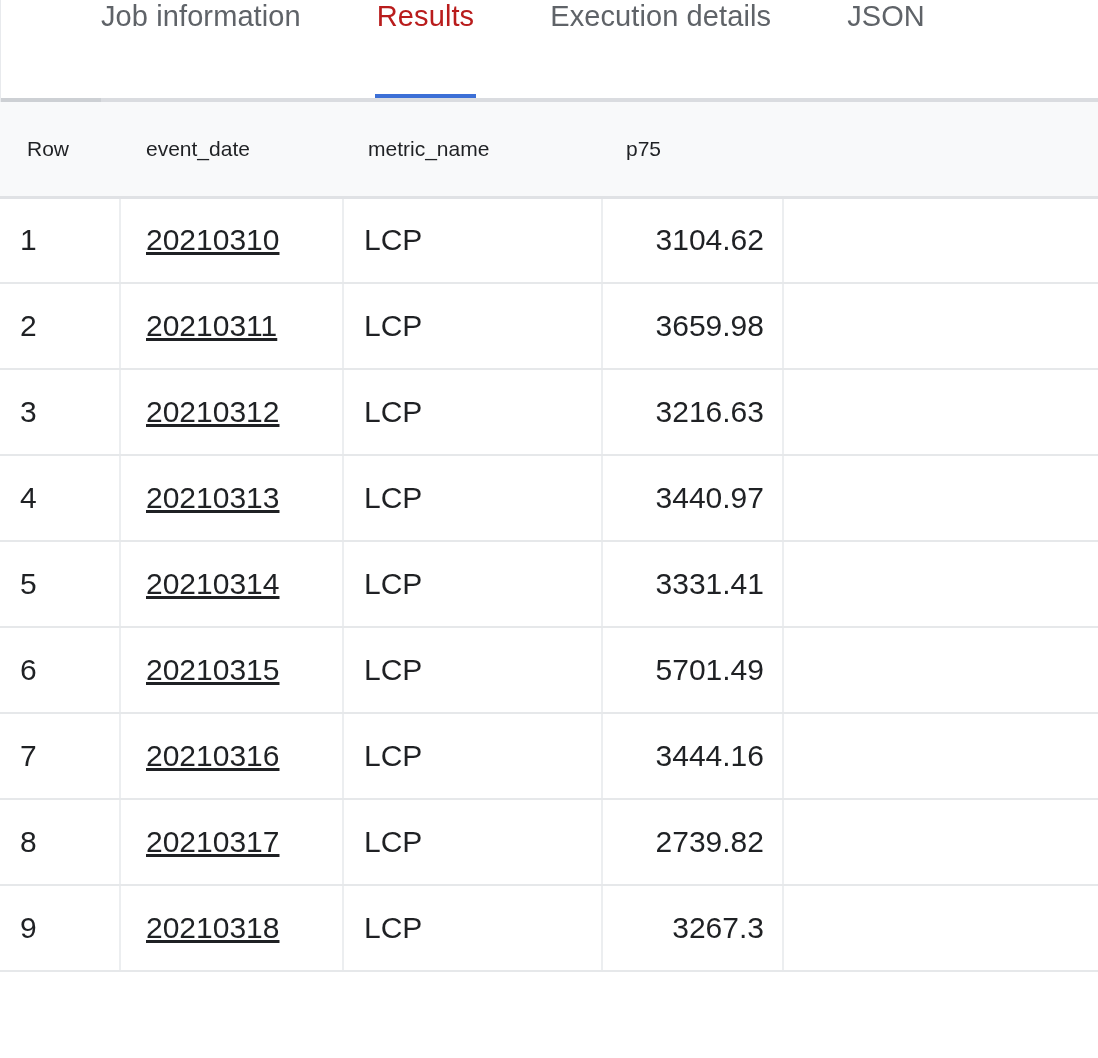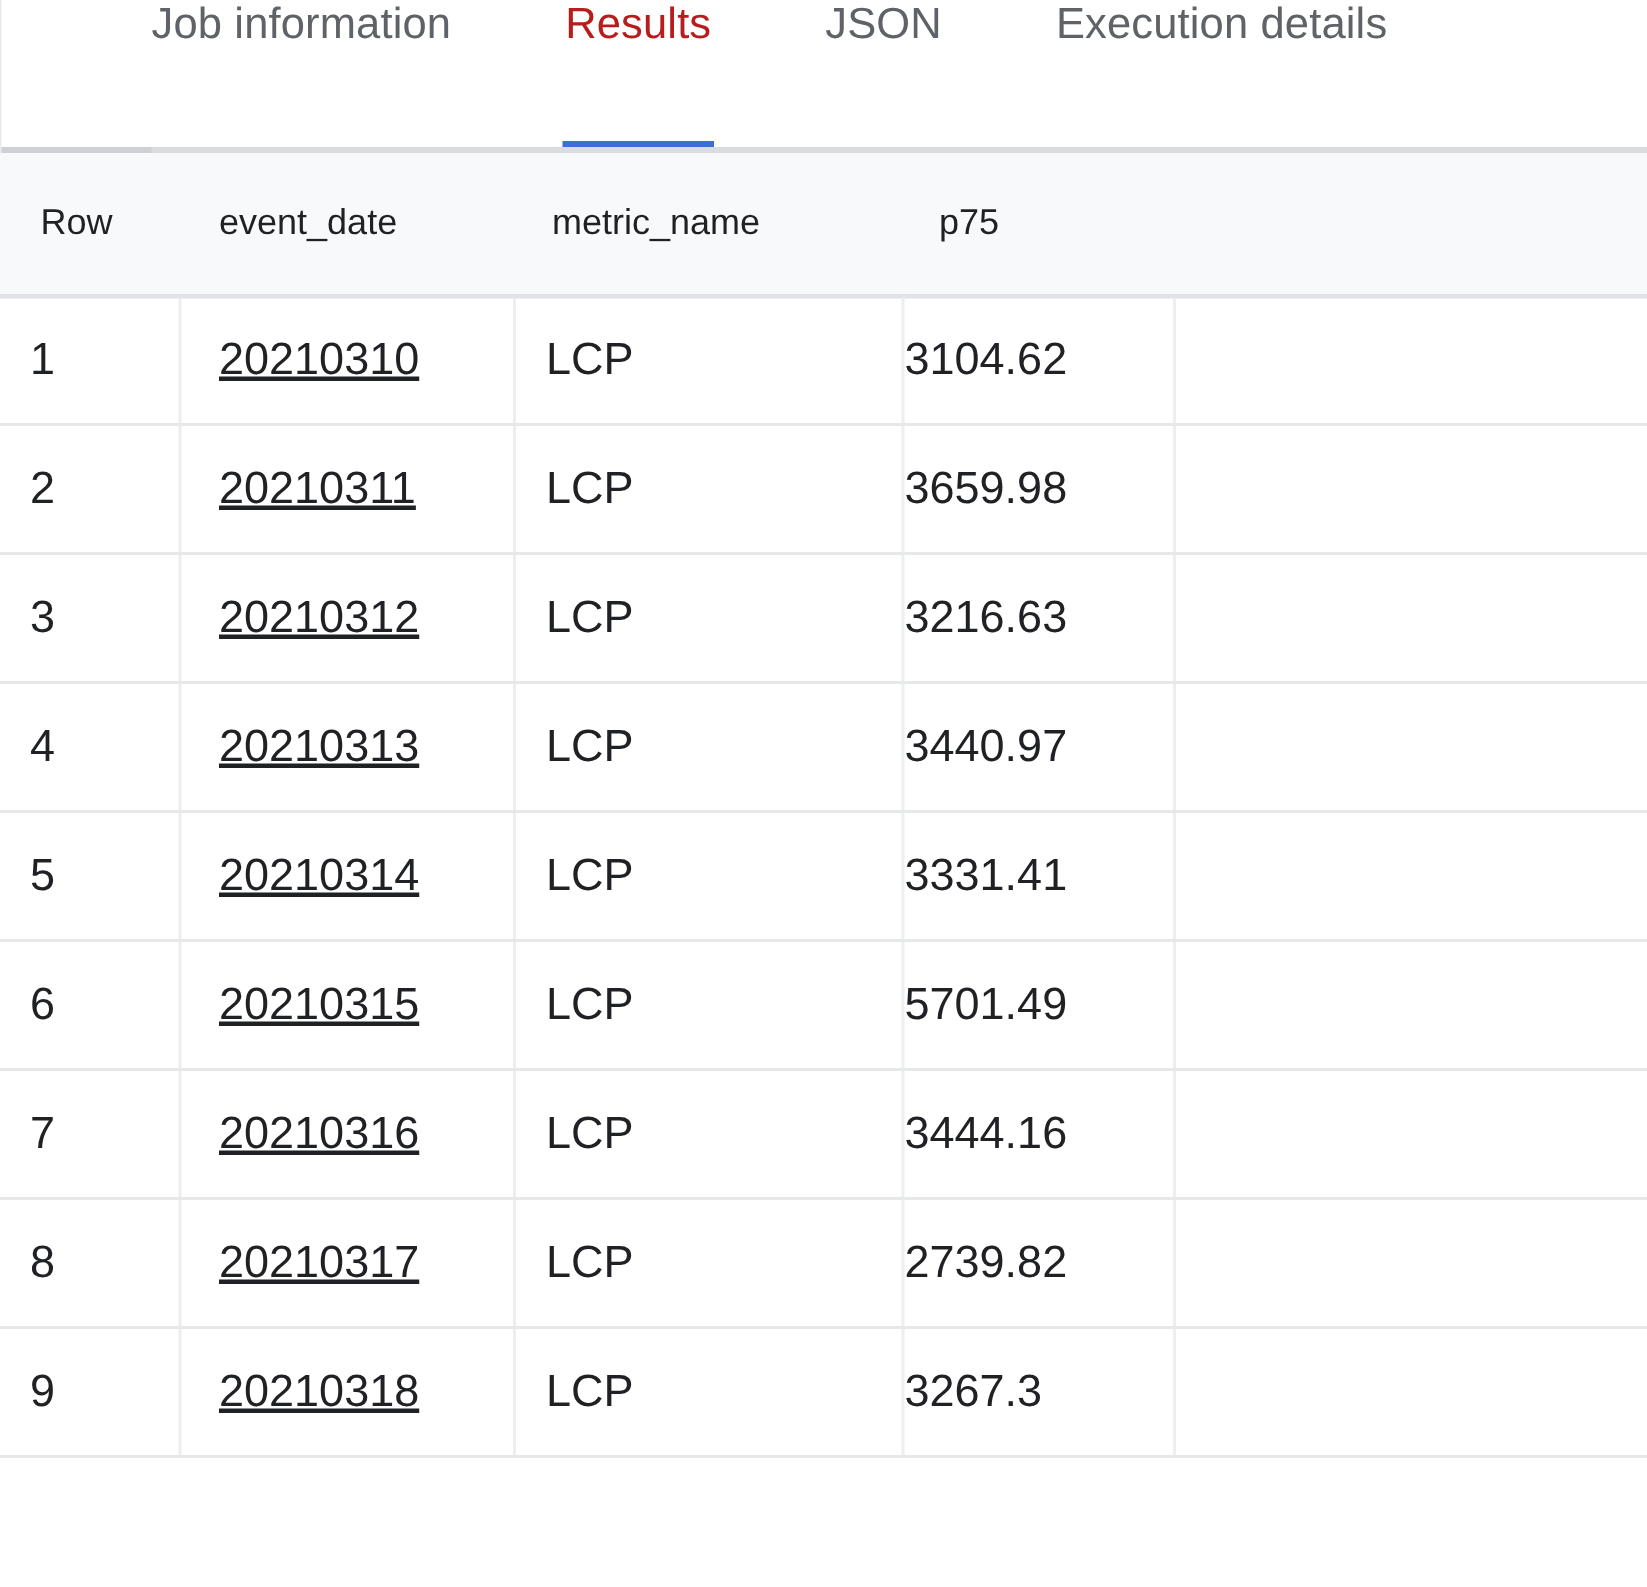--- a/index.html
+++ b/index.html
@@ -75,21 +75,21 @@
     background: #ffffff;
   }
   table.results {
     width: 1098px;
     border-collapse: collapse;
     table-layout: fixed;
   }
   table.results thead th {
     background: #f8f9fa;
     height: 95px;
-    font-size: 24px;
+    font-size: 21px;
     font-weight: 500;
     color: #1f2124;
     text-align: left;
     padding: 0 0 0 26px;
     border: none;
     border-bottom: 3px solid #e0e2e5;
     vertical-align: middle;
     white-space: nowrap;
   }
   table.results thead th.th-row   { width: 120px; padding-left: 27px; }
@@ -105,43 +105,43 @@
     border-bottom: 2px solid #e6e8ea;
     border-right: 2px solid #eceef0;
     vertical-align: middle;
     white-space: nowrap;
     padding: 0 0 0 20px;
     background: #ffffff;
   }
   table.results tbody td.c-row    { width: 120px; padding-left: 20px; }
   table.results tbody td.c-date   { width: 223px; padding-left: 25px; text-decoration: underline; }
   table.results tbody td.c-metric { width: 259px; }
-  table.results tbody td.c-p75    { width: 181px; text-align: left; padding: 0 18px 0 0; }
+  table.results tbody td.c-p75    { width: 181px; text-align: right; padding: 0 18px 0 0; }
   table.results tbody td.c-pad    { width: 315px; border-right: none; padding: 0; }
 </style>
 </head>
 <body>
 
 <div id="app">
 
   <div class="tabbar">
     <div class="tab">
       <span>Job information</span>
 
     </div>
     <div class="tab active">
       <span>Results</span>
       <span class="tab-underline" style="display: block;"></span>
     </div>
     <div class="tab">
+      <span>Execution details</span>
+
+    </div>
+    <div class="tab">
       <span>JSON</span>
-
-    </div>
-    <div class="tab">
-      <span>Execution details</span>
 
     </div>
     <div class="tabbar-divider">
       <div class="dark-seg"></div>
     </div>
   </div>
 
   <div class="table-wrap">
     <table class="results">
       <thead>

